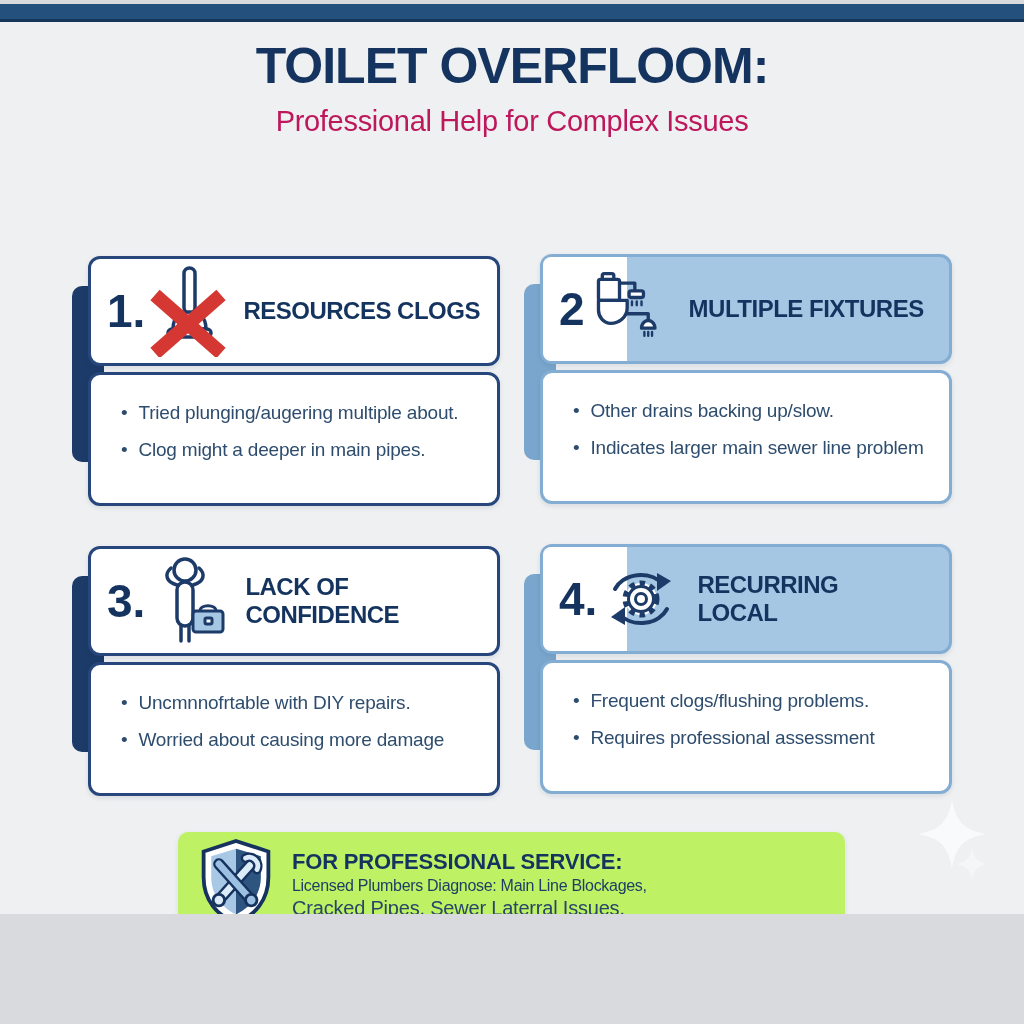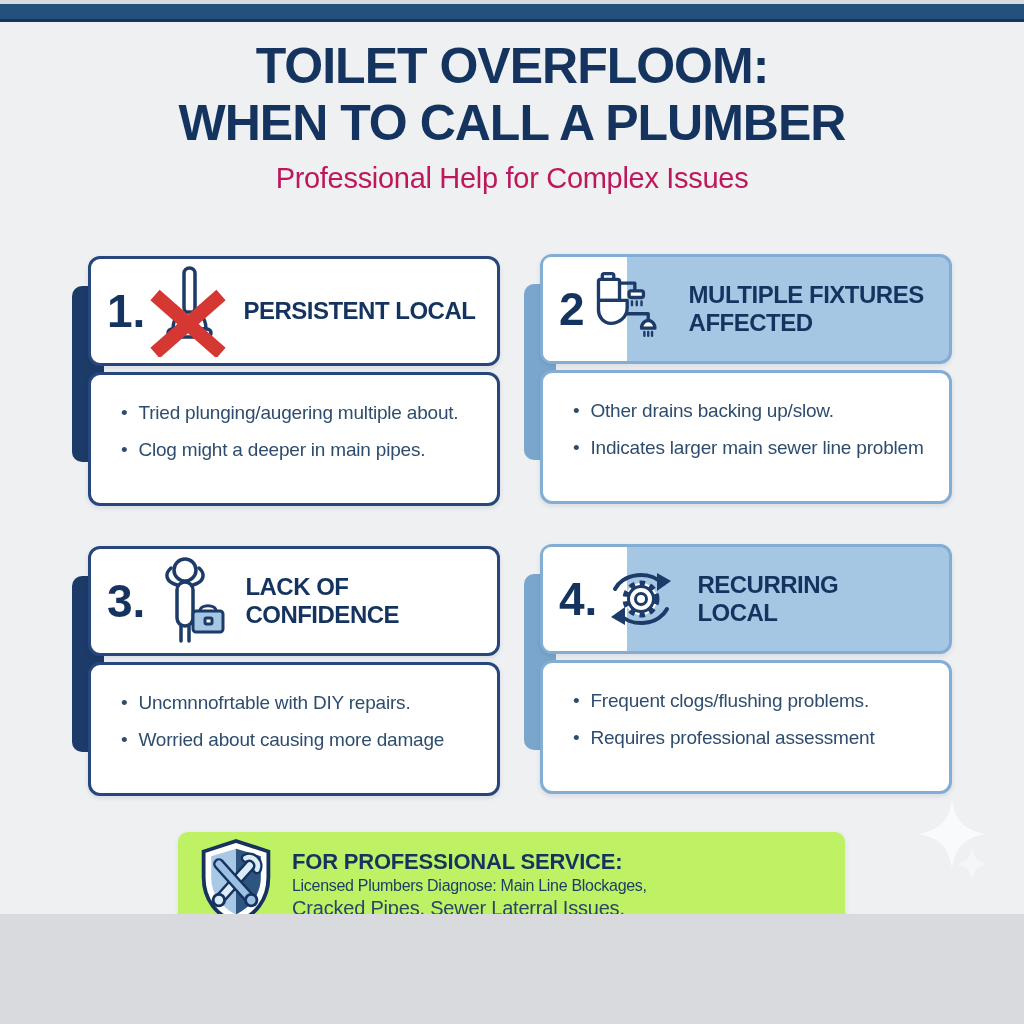--- a/index.html
+++ b/index.html
@@ -65,21 +65,20 @@
 </style>
 </head>
 <body>
 
 <div class="canvas">
   <div class="topbar"></div>
 
   <div class="masthead">
     <h1 class="headline">
       <span>TOILET OVERFLOOM:</span>
-      <span>WHEN TO CALL A PLUMBER</span>
     </h1>
     <div class="subtitle">Professional Help for Complex Issues</div>
   </div>
 
   <article class="card card-navy pos1">
     <div class="tab"></div>
     <div class="card-header">
       <span class="card-number">1.</span>
       <span class="card-icon">
         <svg width="82" height="92" viewBox="0 0 82 92">
@@ -88,21 +87,21 @@
             <path d="M26 64 C26 51 34 47 42.5 47 C51 47 59 51 59 64 Z"></path>
             <rect x="21" y="64" width="43" height="8" rx="4"></rect>
           </g>
           <g stroke="#d53732" stroke-width="14" stroke-linecap="butt">
             <line x1="8" y1="30" x2="74" y2="88"></line>
             <line x1="74" y1="30" x2="8" y2="88"></line>
           </g>
         </svg>
       </span>
       <h2 class="card-title">
-        <span>PERSISTENT LOCAL</span>
+        <span>RESOURCES CLOGS</span>
       </h2>
     </div>
     <div class="card-body">
       <div class="bullet">
         <span class="dot">•</span>
         <span>Tried plunging/augering multiple about.</span>
       </div>
       <div class="bullet">
         <span class="dot">•</span>
         <span>Clog might a deeper in main pipes.</span>
@@ -125,21 +124,20 @@
             <rect x="44" y="22" width="15" height="7" rx="2"></rect>
             <path d="M47 33 v4 M52 33 v4 M57 33 v4" fill="none" stroke-width="2.5"></path>
             <path d="M42 46 h22 v8" fill="none"></path>
             <path d="M57 61 c0-6 4.5-8 7-8 c2.5 0 7 2 7 8 z"></path>
             <path d="M60 65 v4 M64 65 v4 M68 65 v4" fill="none" stroke-width="2.5"></path>
           </g>
         </svg>
       </span>
       <h2 class="card-title">
         <span>MULTIPLE FIXTURES</span>
-        <span>AFFECTED</span>
       </h2>
     </div>
     <div class="card-body">
       <div class="bullet">
         <span class="dot">•</span>
         <span>Other drains backing up/slow.</span>
       </div>
       <div class="bullet">
         <span class="dot">•</span>
         <span>Indicates larger main sewer line problem</span>

